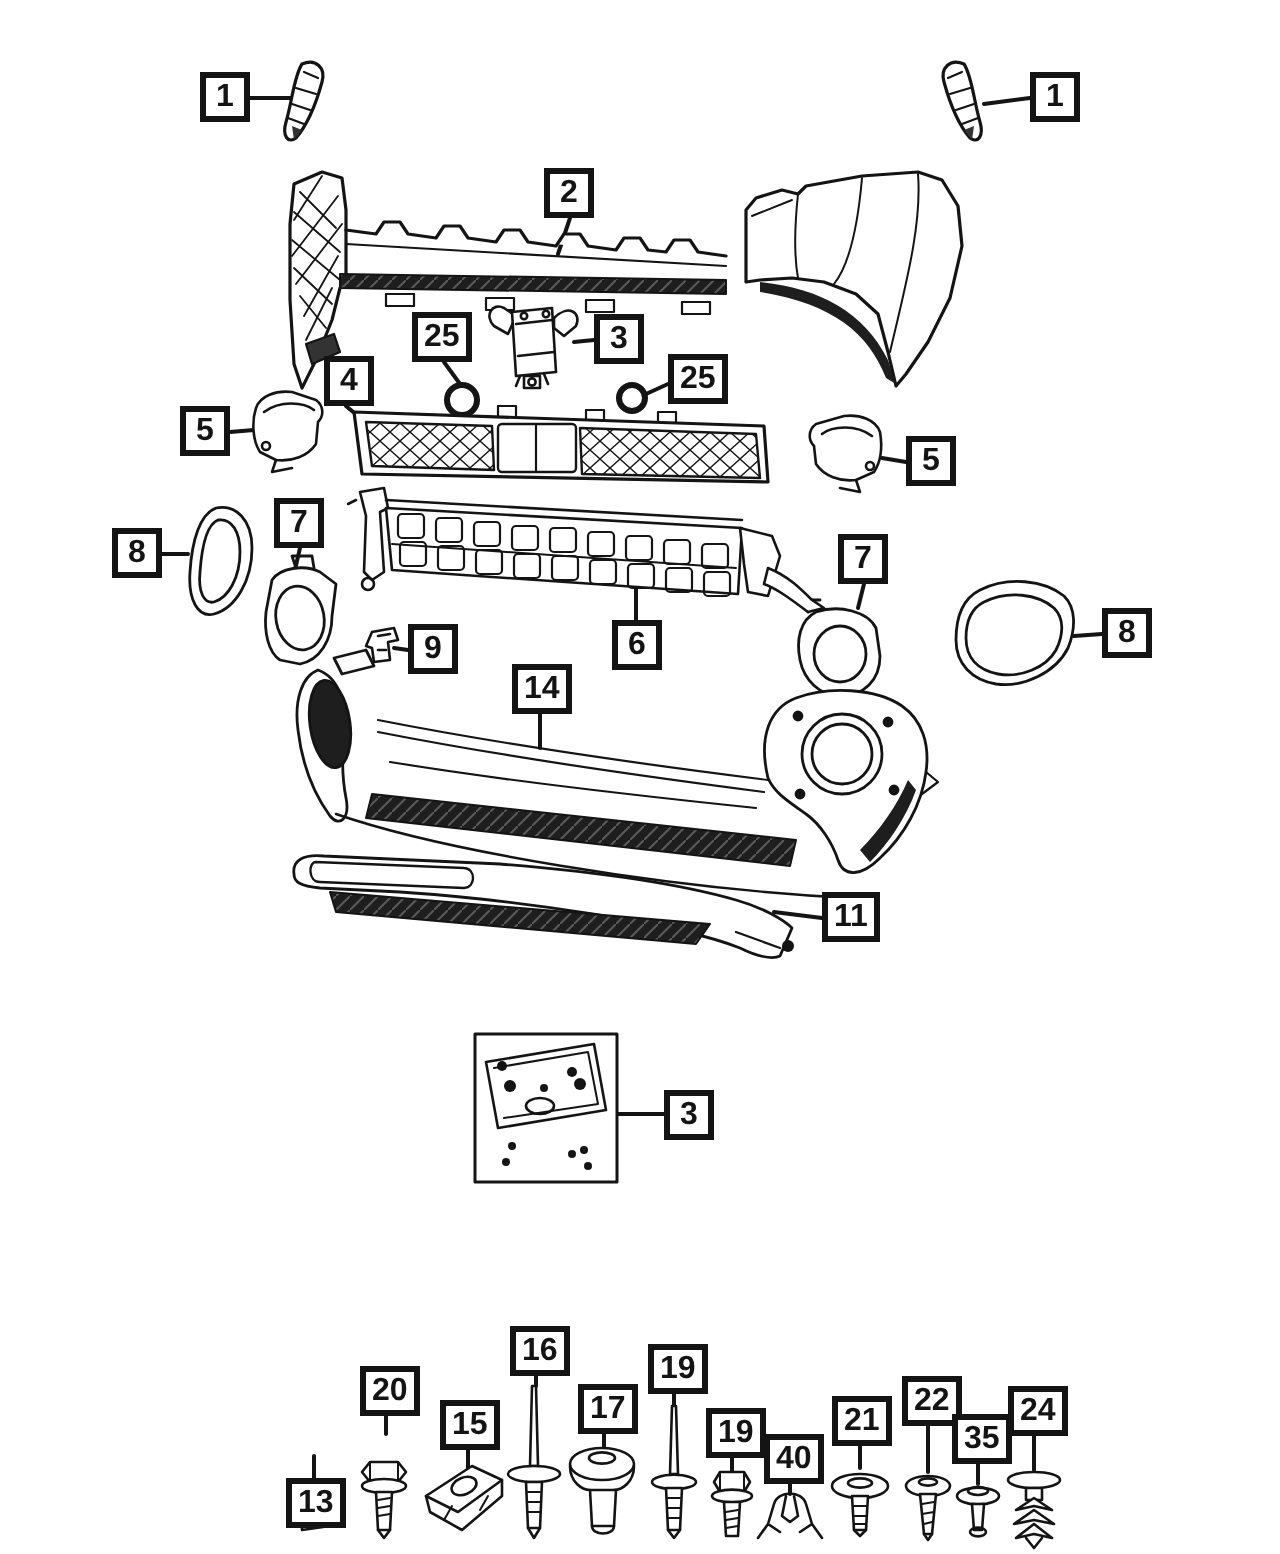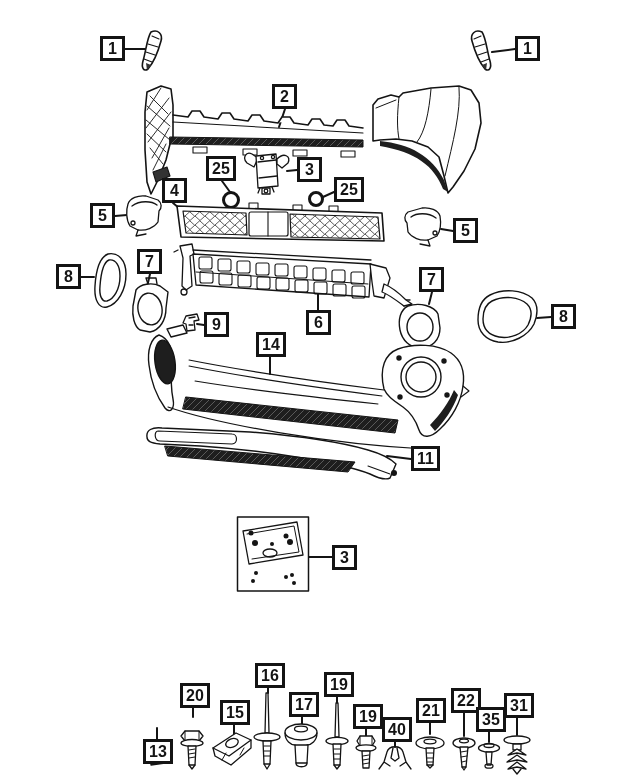--- a/index.html
+++ b/index.html
@@ -351,15 +351,15 @@
 <div class="callout" style="left:180px;top:683px">20</div>
 <div class="callout" style="left:220px;top:700px">15</div>
 <div class="callout" style="left:255px;top:663px">16</div>
 <div class="callout" style="left:289px;top:692px">17</div>
 <div class="callout" style="left:324px;top:672px">19</div>
 <div class="callout" style="left:353px;top:704px">19</div>
 <div class="callout" style="left:382px;top:717px">40</div>
 <div class="callout" style="left:416px;top:698px">21</div>
 <div class="callout" style="left:451px;top:688px">22</div>
 <div class="callout" style="left:476px;top:707px">35</div>
-<div class="callout" style="left:504px;top:693px">31</div>
+<div class="callout" style="left:504px;top:693px">24</div>
 
 </div>
 
 </body></html>

